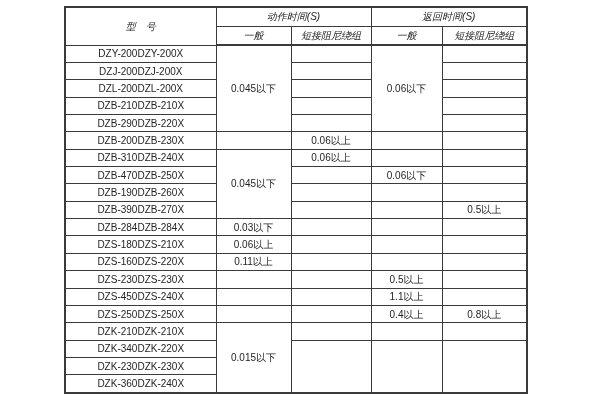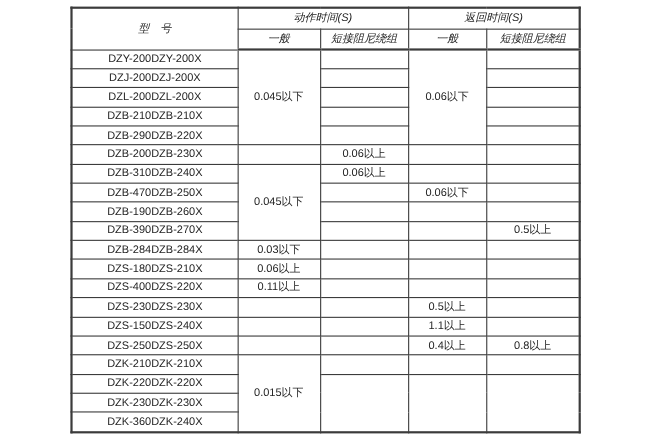--- a/index.html
+++ b/index.html
@@ -195,21 +195,21 @@
             </div>
           </td>
           <td>0.06以上</td>
           <td></td>
           <td></td>
           <td></td>
         </tr>
         <tr>
           <td class="model-td">
             <div class="mpair">
-              <span>DZS-400</span>
+              <span>DZS-160</span>
               <span>DZS-220X</span>
             </div>
           </td>
           <td>0.11以上</td>
           <td></td>
           <td></td>
           <td></td>
         </tr>
         <tr>
           <td class="model-td">
@@ -219,21 +219,21 @@
             </div>
           </td>
           <td></td>
           <td></td>
           <td>0.5以上</td>
           <td></td>
         </tr>
         <tr>
           <td class="model-td">
             <div class="mpair">
-              <span>DZS-150</span>
+              <span>DZS-450</span>
               <span>DZS-240X</span>
             </div>
           </td>
           <td></td>
           <td></td>
           <td>1.1以上</td>
           <td></td>
         </tr>
         <tr>
           <td class="model-td">
@@ -255,21 +255,21 @@
             </div>
           </td>
           <td rowspan="4">0.015以下</td>
           <td></td>
           <td></td>
           <td></td>
         </tr>
         <tr>
           <td class="model-td">
             <div class="mpair">
-              <span>DZK-220</span>
+              <span>DZK-340</span>
               <span>DZK-220X</span>
             </div>
           </td>
           <td rowspan="3"></td>
           <td rowspan="3"></td>
           <td rowspan="3"></td>
         </tr>
         <tr>
           <td class="model-td">
             <div class="mpair">

